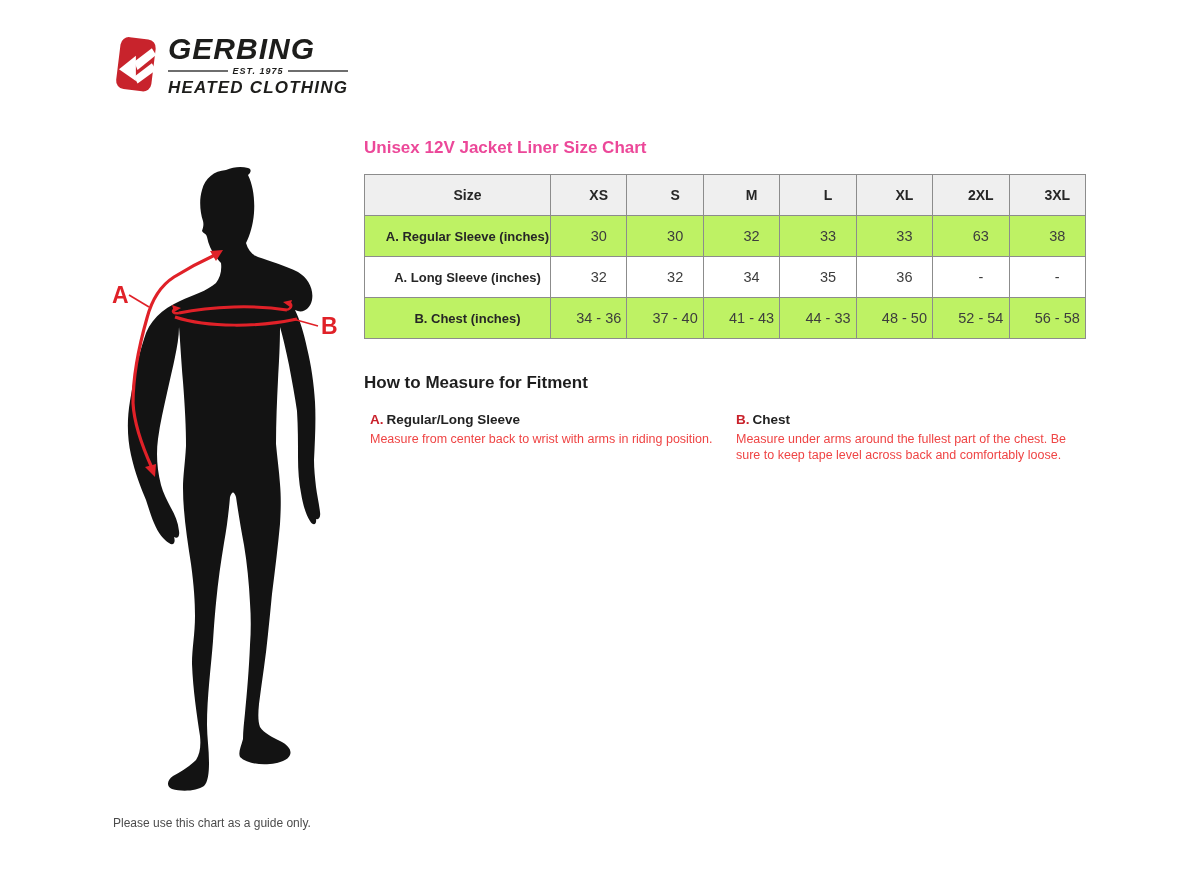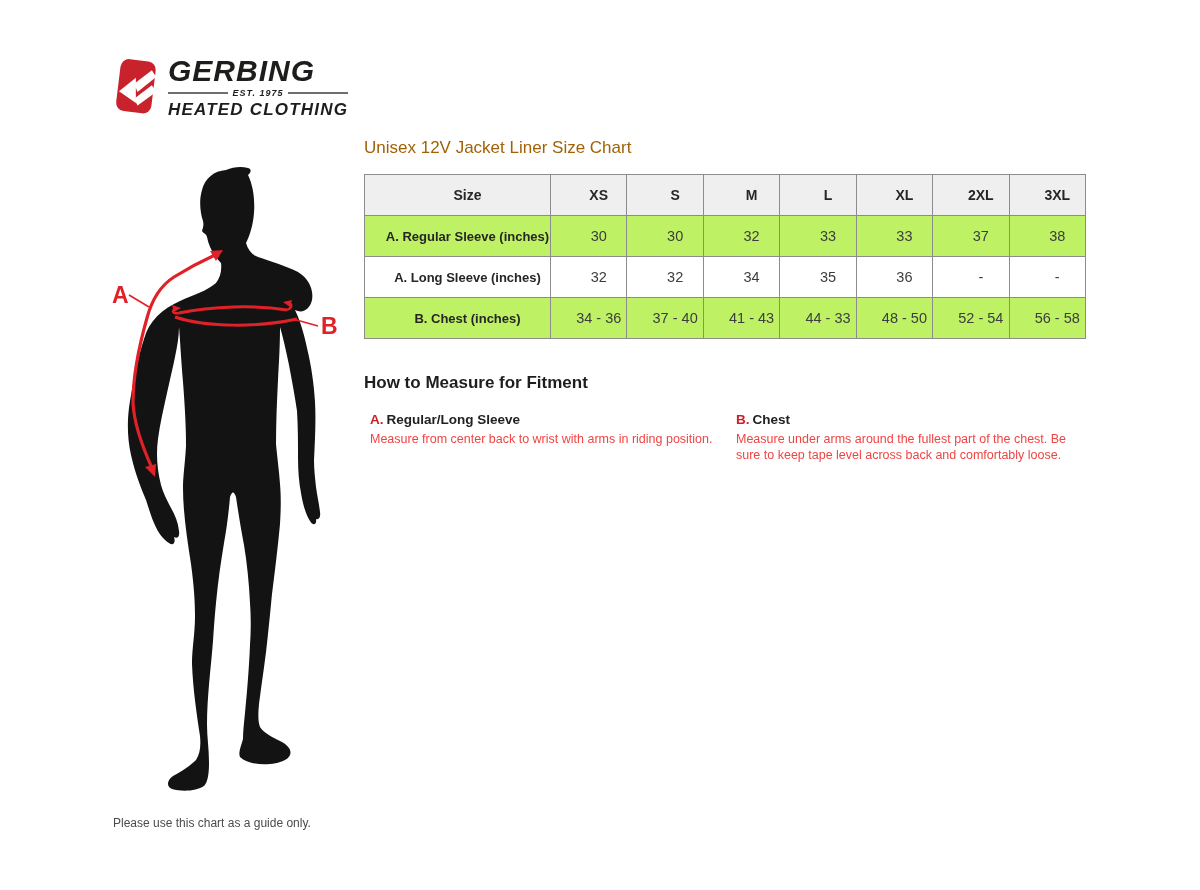--- a/index.html
+++ b/index.html
@@ -1,39 +1,39 @@
 <!DOCTYPE html>
 <html><head>
 <meta charset="utf-8">
 <style>
   * { margin:0; padding:0; box-sizing:border-box; }
   html,body { width:1200px; height:890px; background:#ffffff; font-family:"Liberation Sans", sans-serif; }
   body { position:relative; overflow:hidden; color:#1f1f1f; }
 
   
-  .logo { position:absolute; left:108px; top:54px; display:flex; align-items:center; }
+  .logo { position:absolute; left:108px; top:32px; display:flex; align-items:center; }
   .logo-icon { width:54px; height:66px; flex:0 0 auto; }
   .logo-text { margin-left:6px; width:180px; }
   .brand { font-size:30px; line-height:32px; font-weight:bold; font-style:italic;
            letter-spacing:1px; color:#1d1d1b; white-space:nowrap; }
   .est-row { display:flex; align-items:center; margin-top:1px; }
   .est-rule { flex:1; height:2px; background:#6e6e6e; }
   .est-text { font-size:9px; font-weight:bold; font-style:italic; letter-spacing:1px;
               color:#1d1d1b; padding:0 5px; white-space:nowrap; }
   .tagline { margin-top:2px; font-size:17px; font-weight:bold; font-style:italic;
              letter-spacing:1.2px; color:#1d1d1b; white-space:nowrap; }
 
   
   .figure-wrap { position:absolute; left:100px; top:160px; width:260px; height:648px; }
   .figure-wrap svg { display:block; width:100%; height:100%; }
   .fig-label { font-family:"Liberation Sans", sans-serif; font-weight:bold; font-size:23px; }
 
   
   .main { position:absolute; left:364px; top:138px; width:722px; }
-  .chart-title { font-size:17px; font-weight:normal; color:#a16207; margin-bottom:16px; }
+  .chart-title { font-size:17px; font-weight:bold; color:#ec4899; margin-bottom:16px; }
 
   table.size-chart { width:722px; border-collapse:collapse; table-layout:fixed; }
   table.size-chart th, table.size-chart td {
     border:1px solid #8c8c8c; text-align:center; vertical-align:middle; height:41px;padding-left:20px;
   }
   table.size-chart thead th { background:#efefef; font-size:14px; font-weight:bold; color:#262626; }
   table.size-chart tbody th { font-size:13px; font-weight:bold; color:#262626; }
   table.size-chart tbody td { font-size:14.5px; font-weight:normal; color:#3d3d3d; }
   tr.row-gray  th, tr.row-gray  td { background:#bef264; }
   tr.row-white th, tr.row-white td { background:#ffffff; }
@@ -155,21 +155,21 @@
       </tr>
     </thead>
     <tbody>
       <tr class="row-gray">
         <th>A. Regular Sleeve (inches)</th>
         <td>30</td>
         <td>30</td>
         <td>32</td>
         <td>33</td>
         <td>33</td>
-        <td>37</td>
+        <td>63</td>
         <td>38</td>
       </tr>
       <tr class="row-white">
         <th>A. Long Sleeve (inches)</th>
         <td>32</td>
         <td>32</td>
         <td>34</td>
         <td>35</td>
         <td>36</td>
         <td>-</td>

